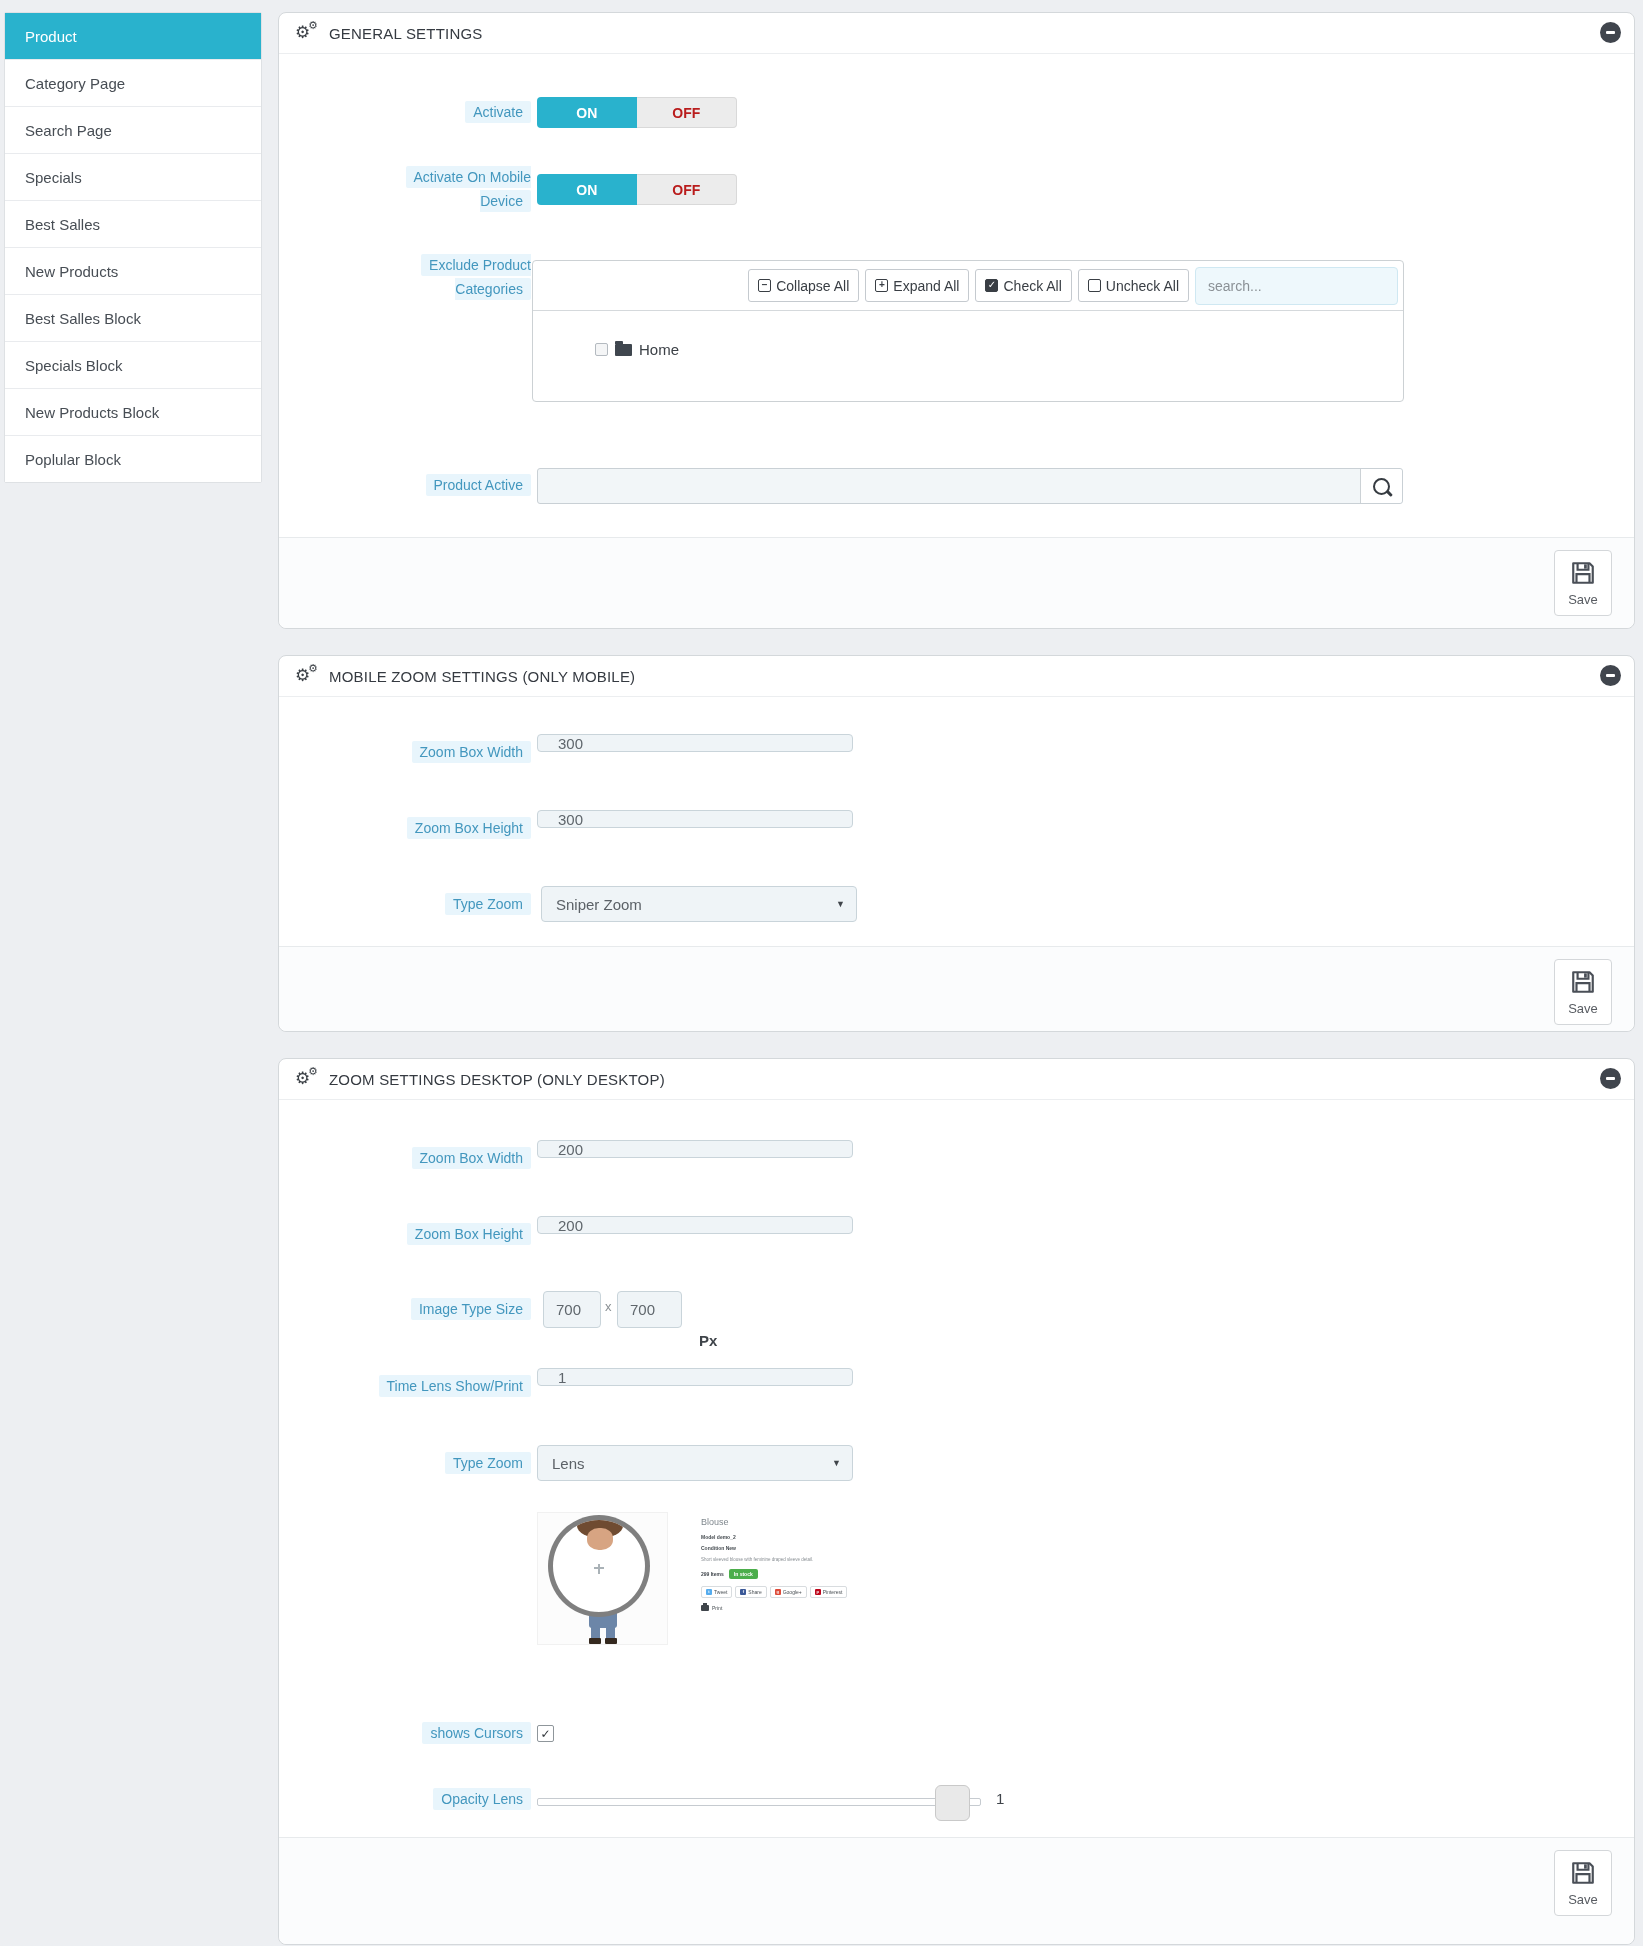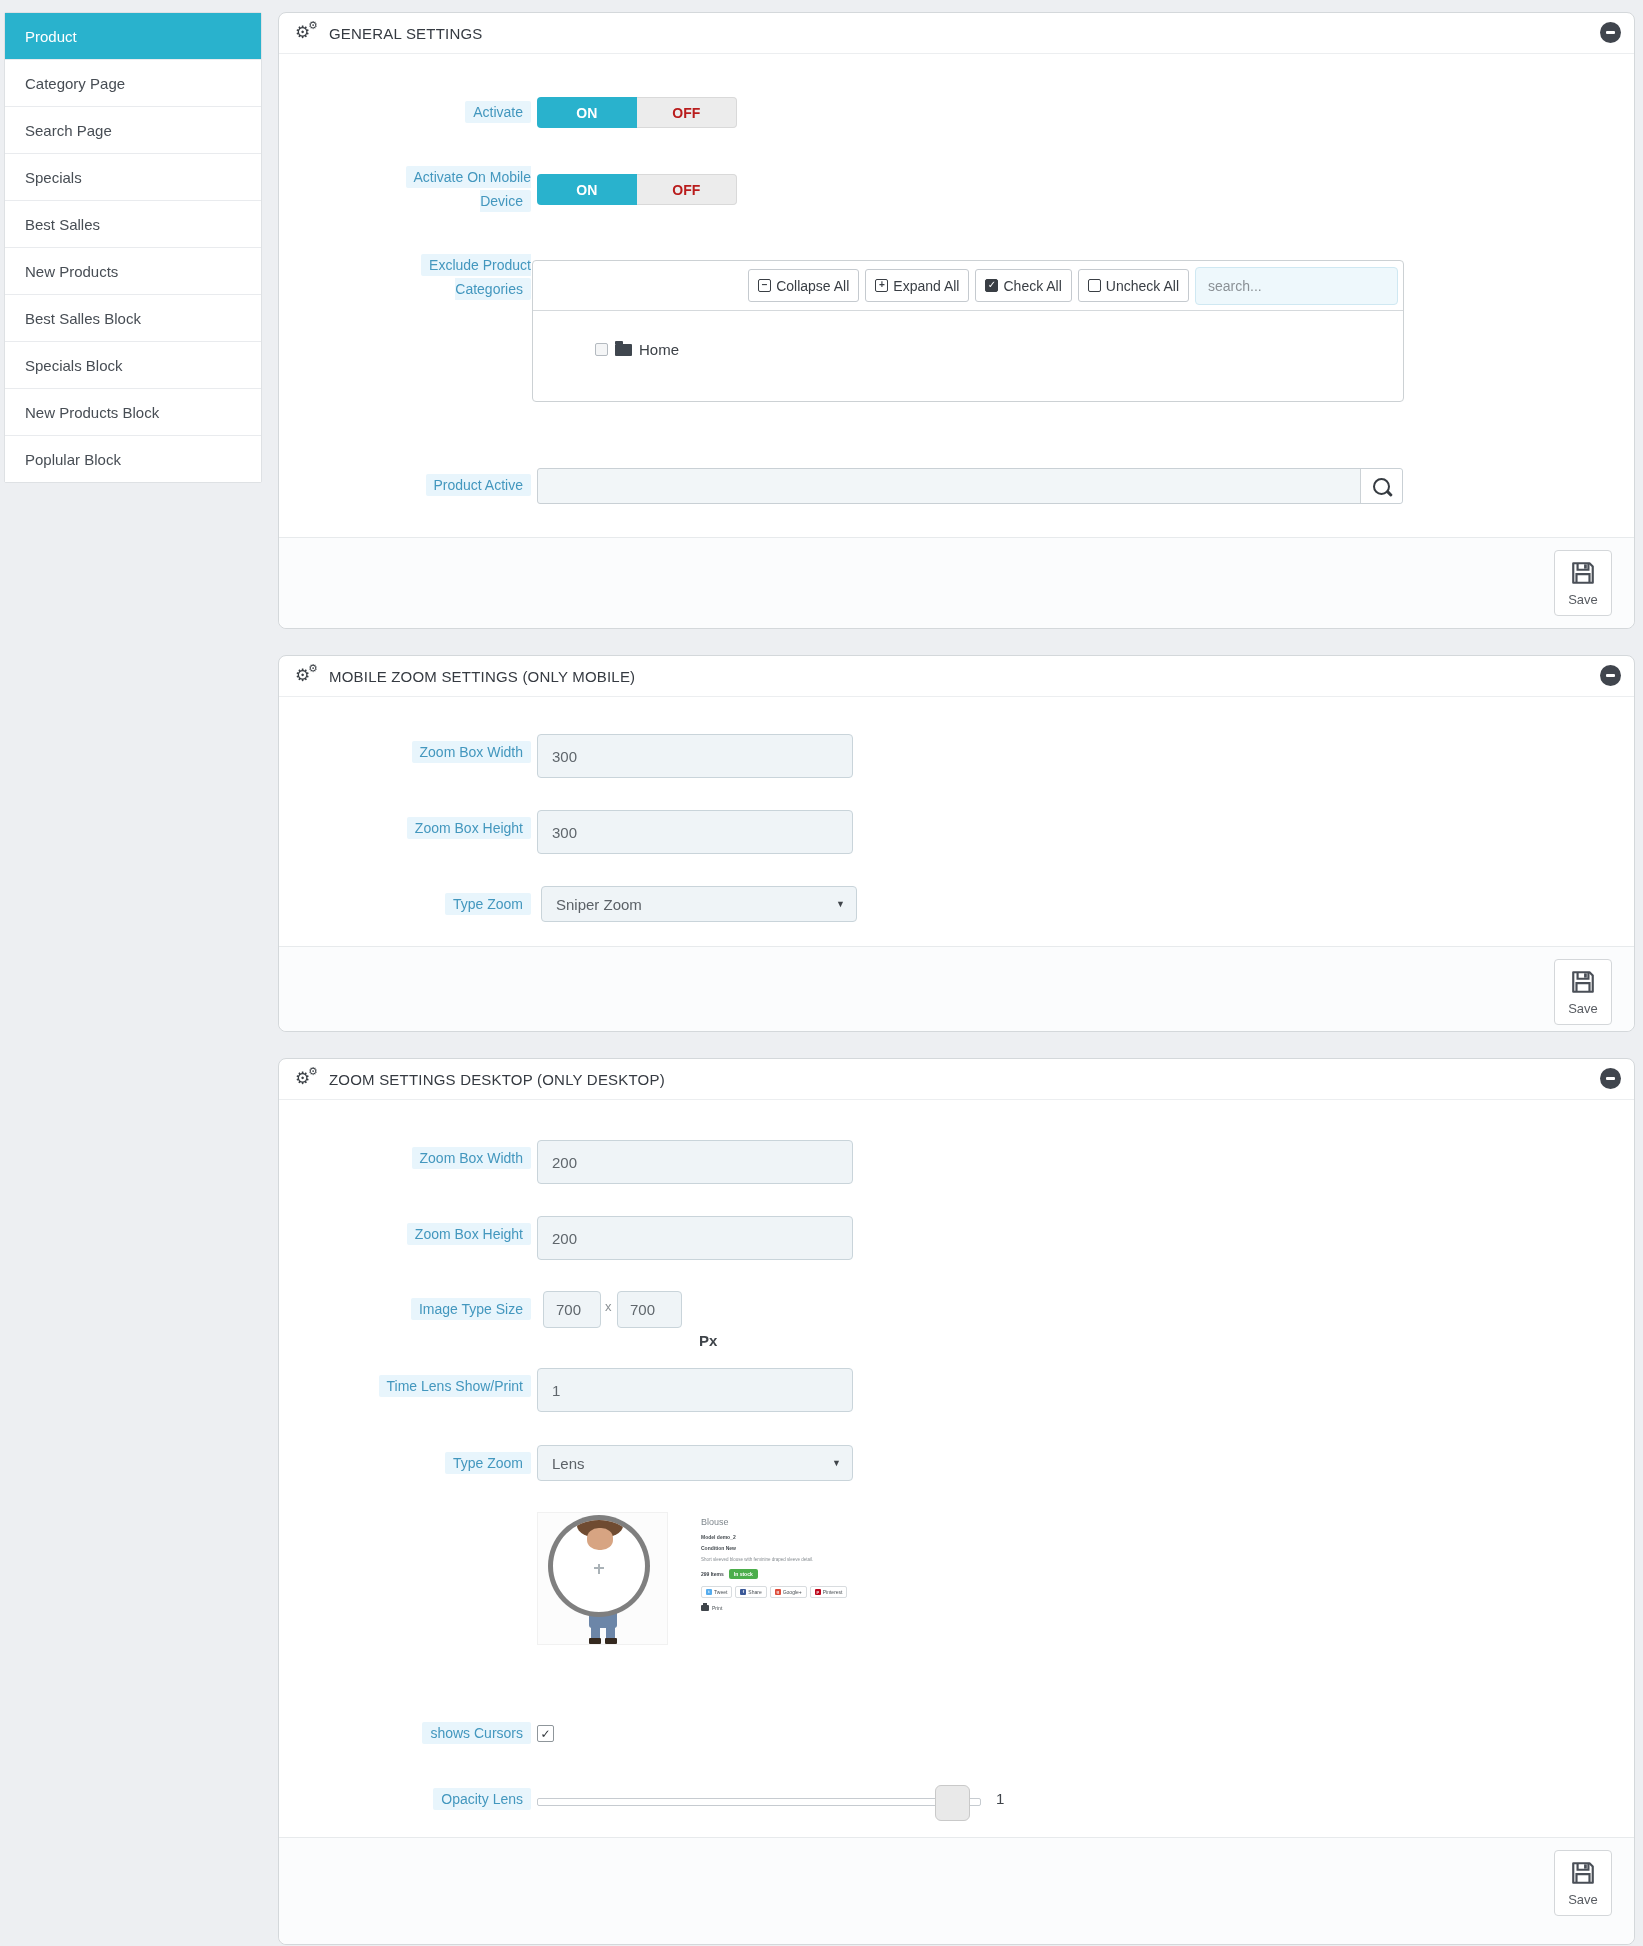--- a/index.html
+++ b/index.html
@@ -35,22 +35,22 @@
   .lblcol{position:absolute;left:16px;width:236px;text-align:right;box-sizing:border-box;}
   .chip{display:inline;background:#e8f5fc;color:#4397be;font-size:14px;line-height:24px;
     padding:3px 8px;border-radius:2px;}
   
   .toggle{position:absolute;display:flex;width:200px;height:31px;}
   .t-on{flex:1;background:#29b2cd;color:#fff;border-radius:4px 0 0 4px;display:flex;
     align-items:center;justify-content:center;font-size:14px;font-weight:bold;cursor:pointer;}
   .t-off{flex:1;background:#ececec;color:#b91c1c;border:1px solid #d9d9d9;border-left:none;
     border-radius:0 4px 4px 0;display:flex;align-items:center;justify-content:center;
     font-size:14px;font-weight:bold;box-sizing:border-box;cursor:pointer;}
-  .inp{position:absolute;height:44px;background:#eff4f7;border:1px solid #c9d4da;border-radius:4px;
-    padding:0 14px;font-size:15px;color:#5f666c;box-sizing:border-box;width:316px;outline:none;
+  .inp{position:absolute;height:18px;background:#eff4f7;border:1px solid #c9d4da;border-radius:4px;
+    padding:0 20px;font-size:15px;color:#5f666c;box-sizing:border-box;width:316px;outline:none;
     font-family:inherit;}
   .select{position:absolute;height:36px;width:316px;background:#eff4f7;border:1px solid #c9d4da;
     border-radius:4px;display:flex;align-items:center;padding:0 14px;font-size:15px;color:#5b6167;
     box-sizing:border-box;cursor:pointer;}
   .select .caret{position:absolute;right:11px;top:12px;font-size:9px;color:#40454b;}
   
   .tree{position:absolute;left:253px;top:247px;width:872px;height:142px;background:#fff;
     border:1px solid #ccd1d4;border-radius:4px;box-sizing:border-box;}
   .tree-head{height:49px;border-bottom:1px solid #d5d9dc;display:flex;align-items:center;
     justify-content:flex-end;gap:6px;padding:0 5px;}

